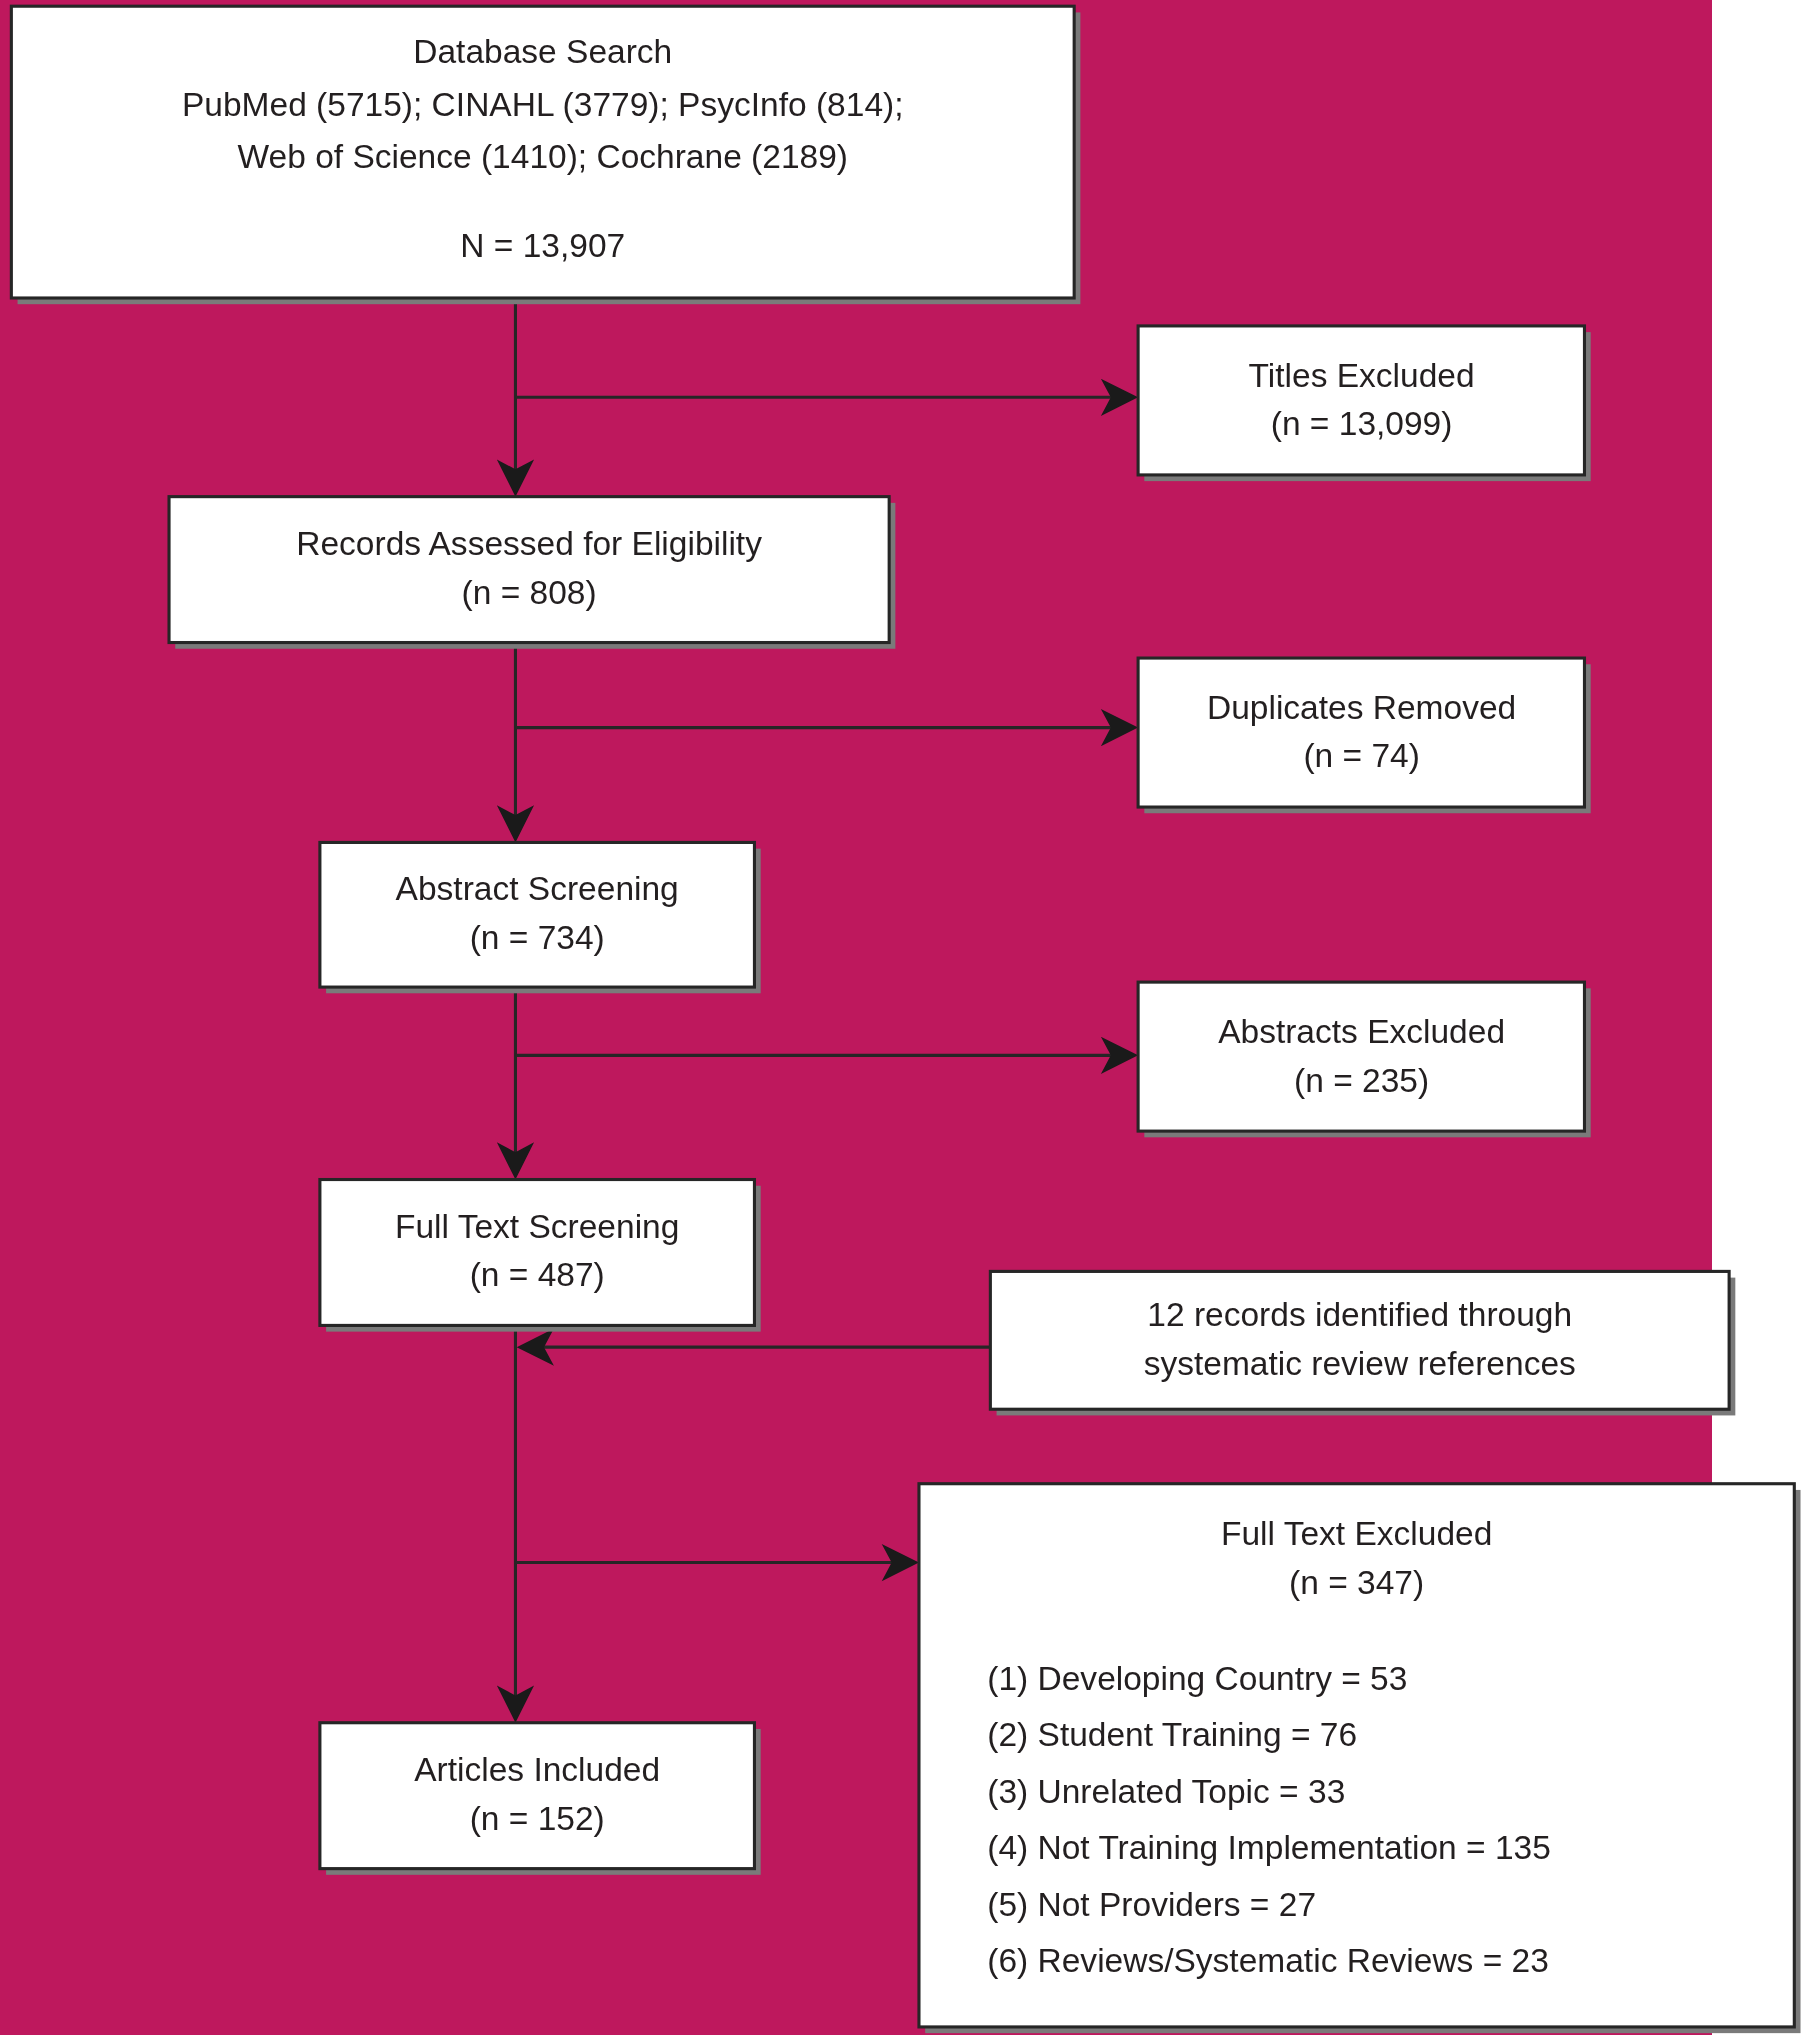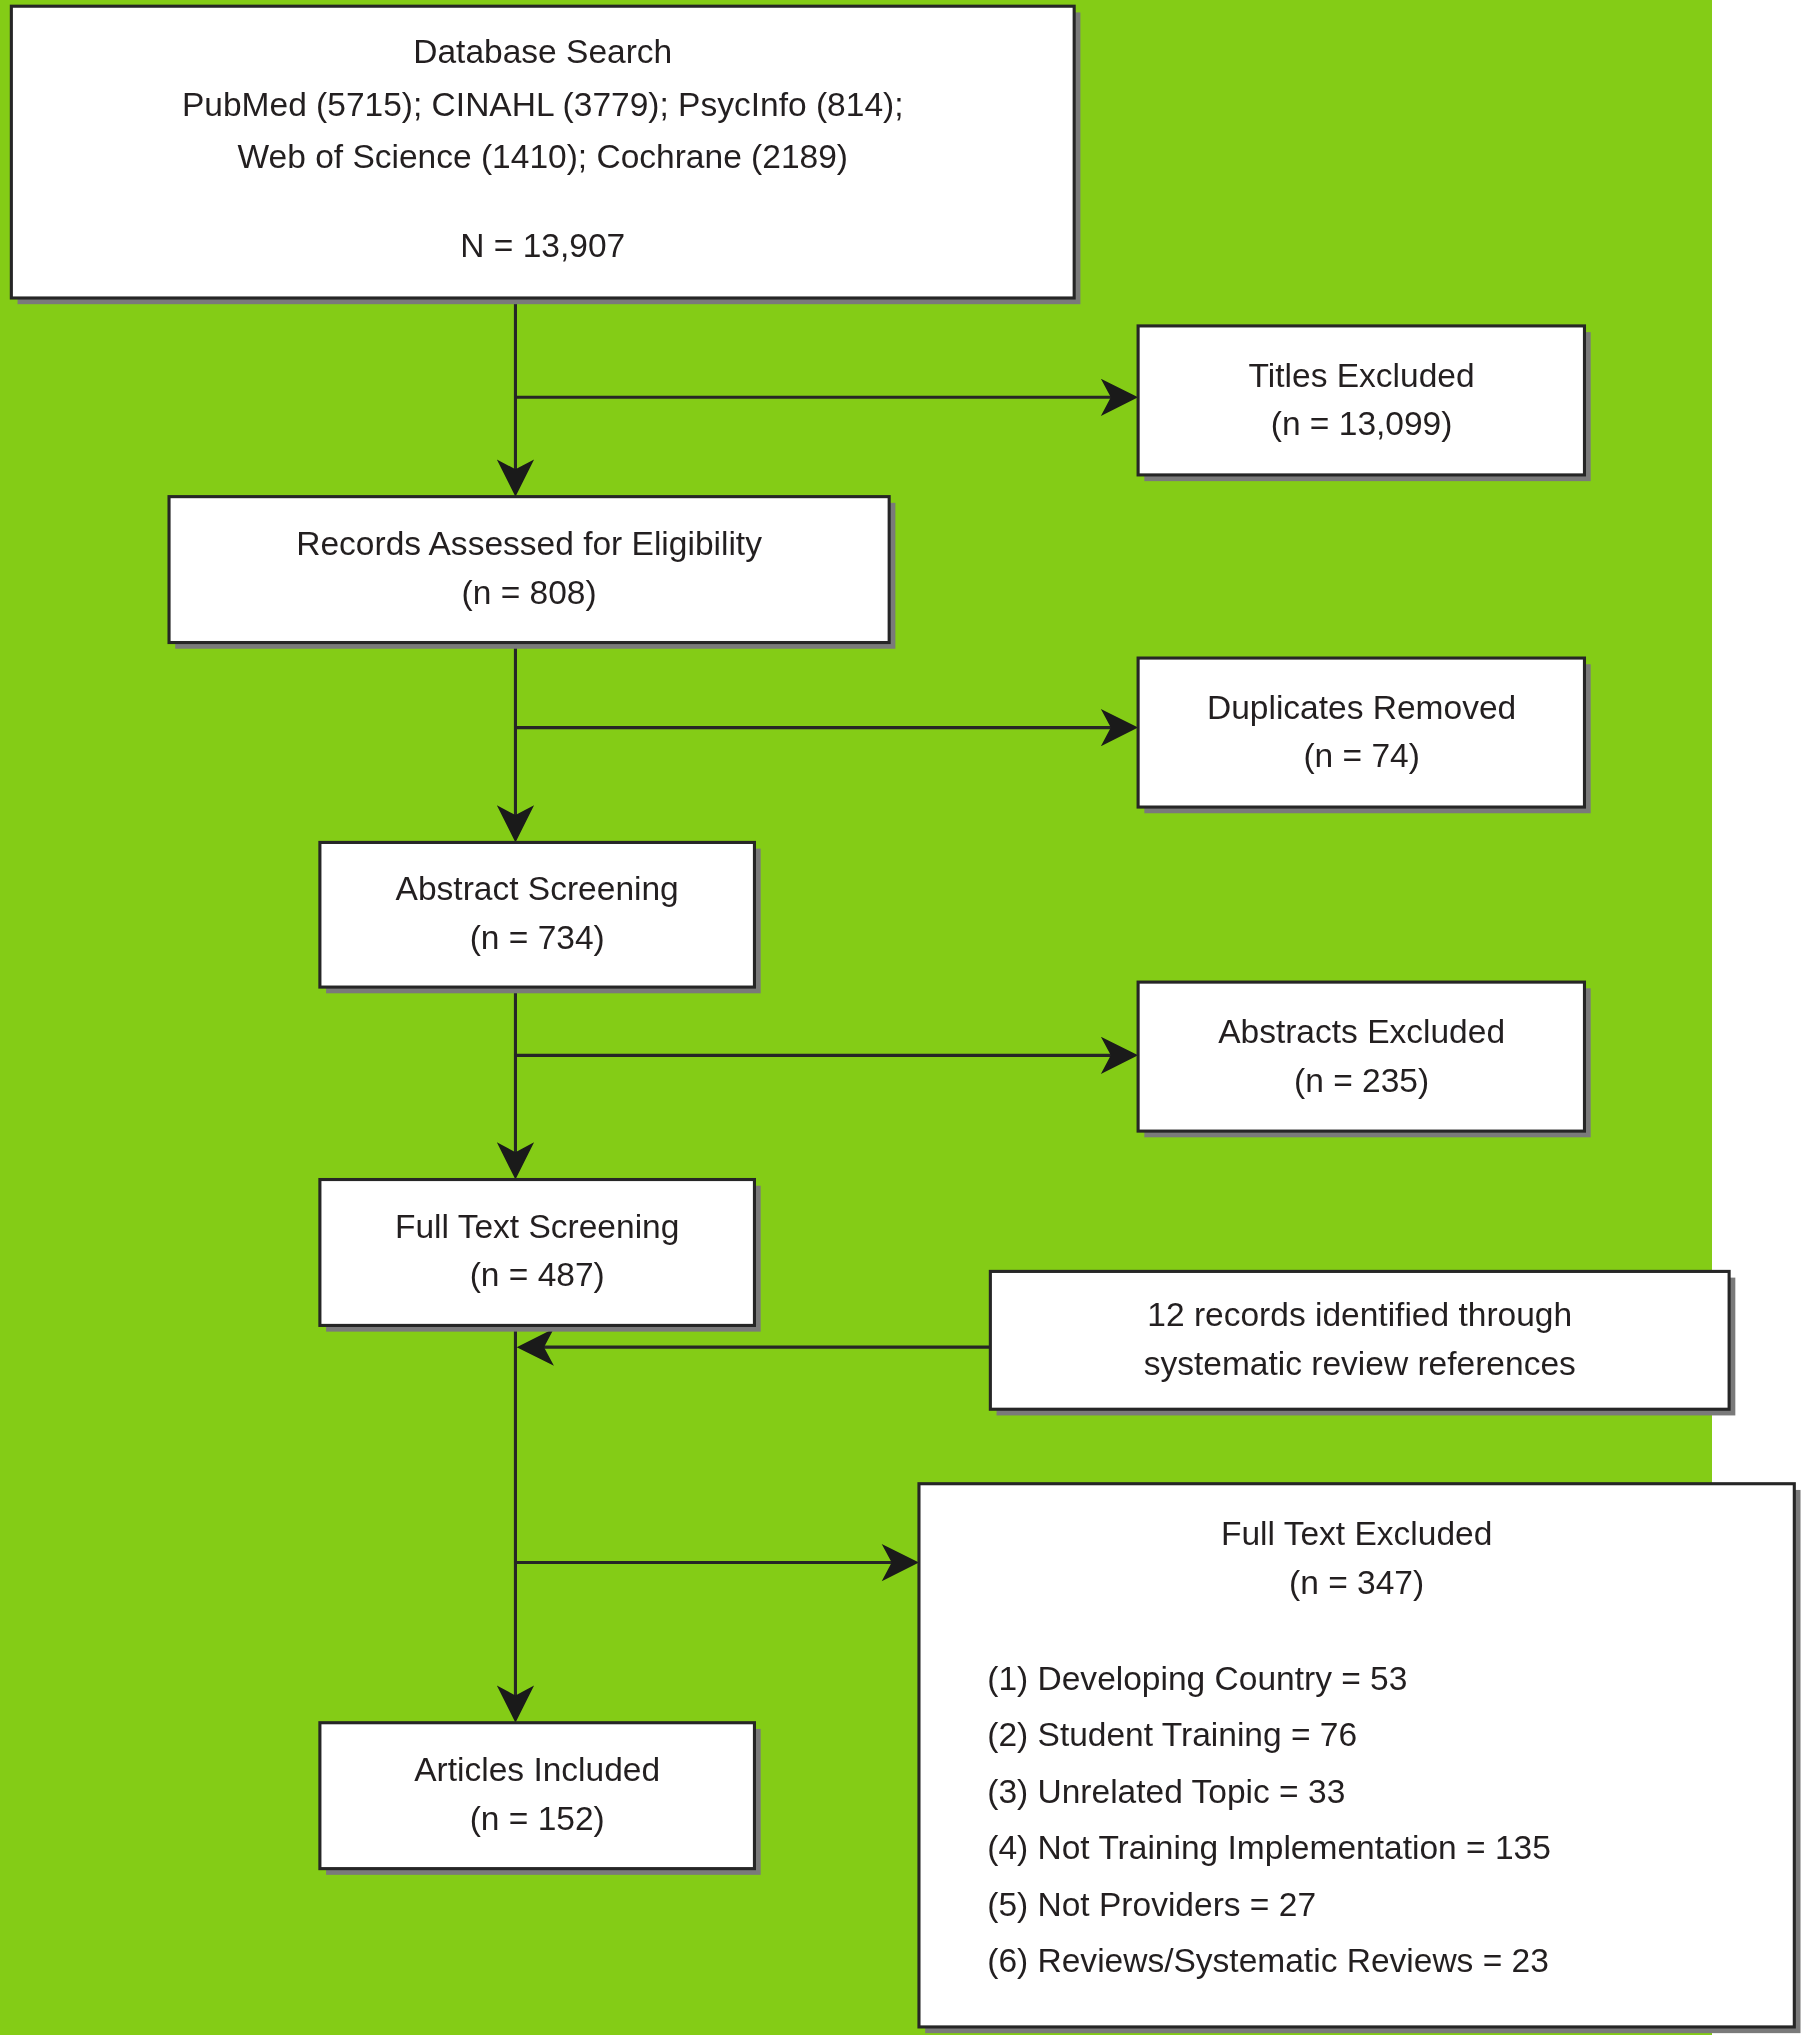--- a/index.html
+++ b/index.html
@@ -11,21 +11,21 @@
   body {
     width: 1810px;
     height: 2035px;
     overflow: hidden;
     font-family: "Liberation Sans", sans-serif;
   }
   #diagram-root {
     position: relative;
     width: 1712px;
     height: 2035px;
-    background: #84cc16;
+    background: #be185d;
   }
   svg.flow-svg {
     position: absolute;
     top: 0;
     left: 0;
     width: 1810px;
     height: 2035px;
     display: block;
   }
   .node-box {

